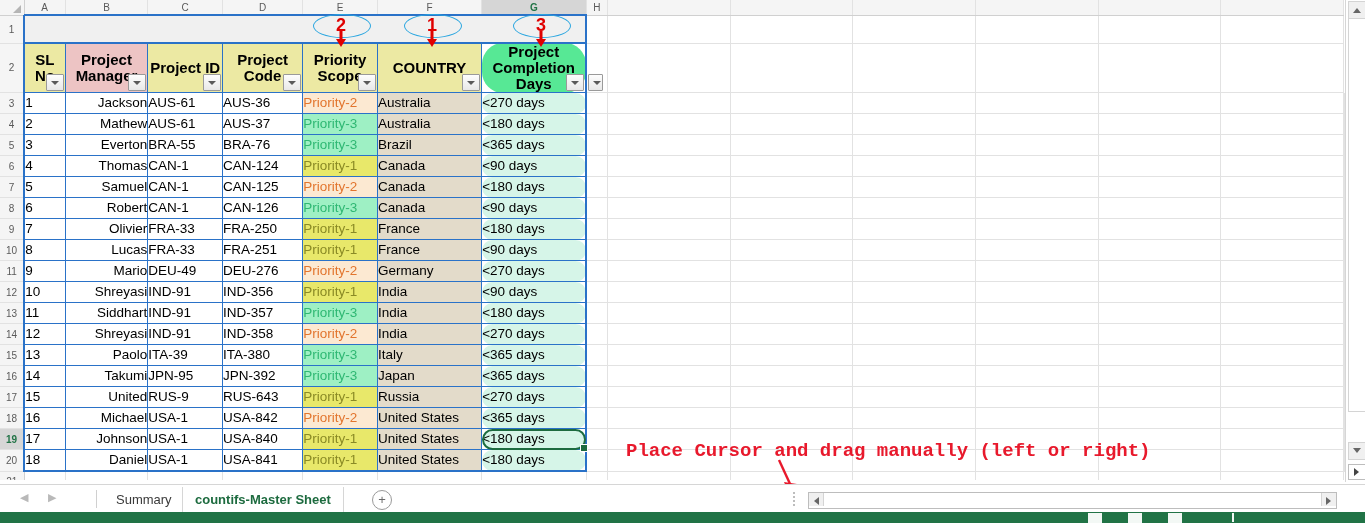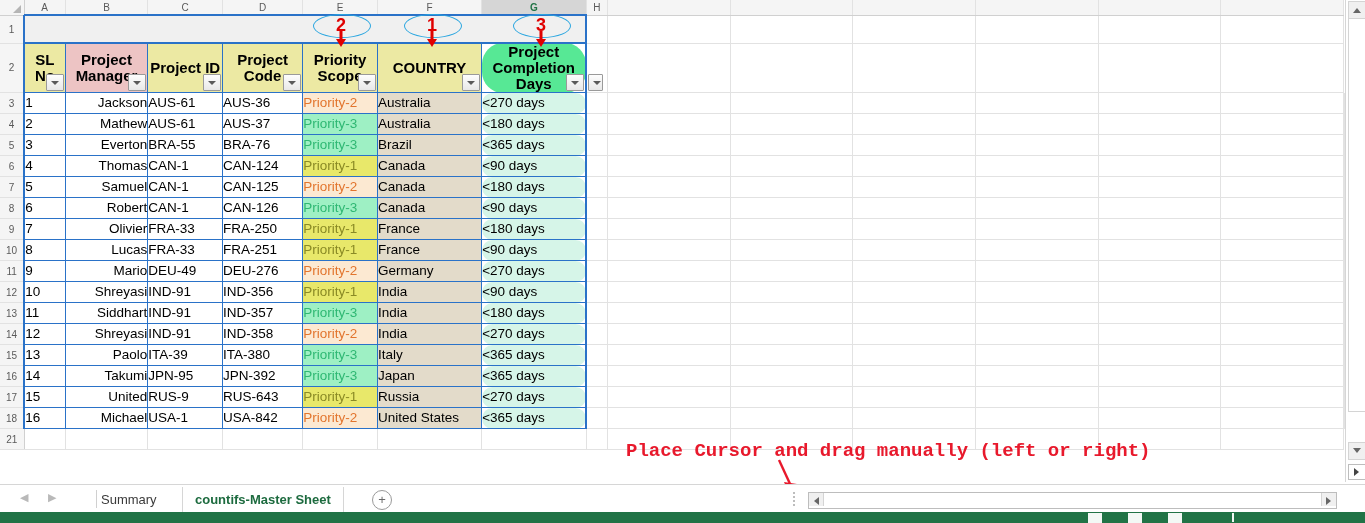--- a/index.html
+++ b/index.html
@@ -487,20 +487,56 @@
             <td class="d c-days block-right">&lt;365 days</td>
             <td class="cell"></td>
             <td class="cell"></td>
             <td class="cell"></td>
             <td class="cell"></td>
             <td class="cell"></td>
             <td class="cell"></td>
             <td class="cell"></td>
             <td class="cell"></td>
           </tr>
+          <tr class="tblrow">
+            <td class="rowhead active" style="height: 20px;">19</td>
+            <td class="d c-sl block-left">17</td>
+            <td class="d c-mgr">Johnson</td>
+            <td class="d c-pid">USA-1</td>
+            <td class="d c-pcode">USA-840</td>
+            <td class="d p1">Priority-1</td>
+            <td class="d c-country">United States</td>
+            <td class="d c-days block-right sel">&lt;180 days<span class="fillhandle"></span></td>
+            <td class="cell"></td>
+            <td class="cell"></td>
+            <td class="cell"></td>
+            <td class="cell"></td>
+            <td class="cell"></td>
+            <td class="cell"></td>
+            <td class="cell"></td>
+            <td class="cell"></td>
+          </tr>
+          <tr class="tblrow">
+            <td class="rowhead" style="height: 20px;">20</td>
+            <td class="d c-sl block-left block-bottom">18</td>
+            <td class="d c-mgr block-bottom">Daniel</td>
+            <td class="d c-pid block-bottom">USA-1</td>
+            <td class="d c-pcode block-bottom">USA-841</td>
+            <td class="d p1 block-bottom">Priority-1</td>
+            <td class="d c-country block-bottom">United States</td>
+            <td class="d c-days block-right block-bottom">&lt;180 days</td>
+            <td class="cell"></td>
+            <td class="cell"></td>
+            <td class="cell"></td>
+            <td class="cell"></td>
+            <td class="cell"></td>
+            <td class="cell"></td>
+            <td class="cell"></td>
+            <td class="cell"></td>
+          </tr>
         </tbody>
 
       <tbody>
           <tr>
         <td class="rowhead" style="height:20px">21</td>
         <td class="cell"></td>
             <td class="cell"></td>
         <td class="cell"></td>
             <td class="cell"></td>
         <td class="cell"></td>
@@ -549,21 +585,21 @@
   <div class="callout" style="left:626px;top:440px;font-family:Liberation Mono, monospace;">Place Cursor and drag manually (left or right)</div>
   <svg class="ann" style="left:775px;top:458px;" width="30" height="40">
     <line x1="4" y1="2" x2="16" y2="28" stroke="#e8192c" stroke-width="2.4"></line>
     <polygon points="9,24 22,26 15,38" fill="#e8192c"></polygon>
   </svg>
 
   <div class="tabbar">
     <div style="position:absolute;left:20px;top:6px;font-size:11px;color:#b9b9b9;">◀</div>
     <div style="position:absolute;left:48px;top:6px;font-size:11px;color:#b9b9b9;">▶</div>
     <div class="tabdiv"></div>
-    <div class="tab" style="left:89px;">Summary</div>
+    <div class="tab" style="left:104px;">Summary</div>
     <div class="tab active" style="left:182px;">countifs-Master Sheet</div>
     <div class="addsheet" style="left:372px;">+</div>
   </div>
 
   <div class="splitgrip">
     <i></i>
       <i></i>
       <i></i>
       <i></i>
   </div>

